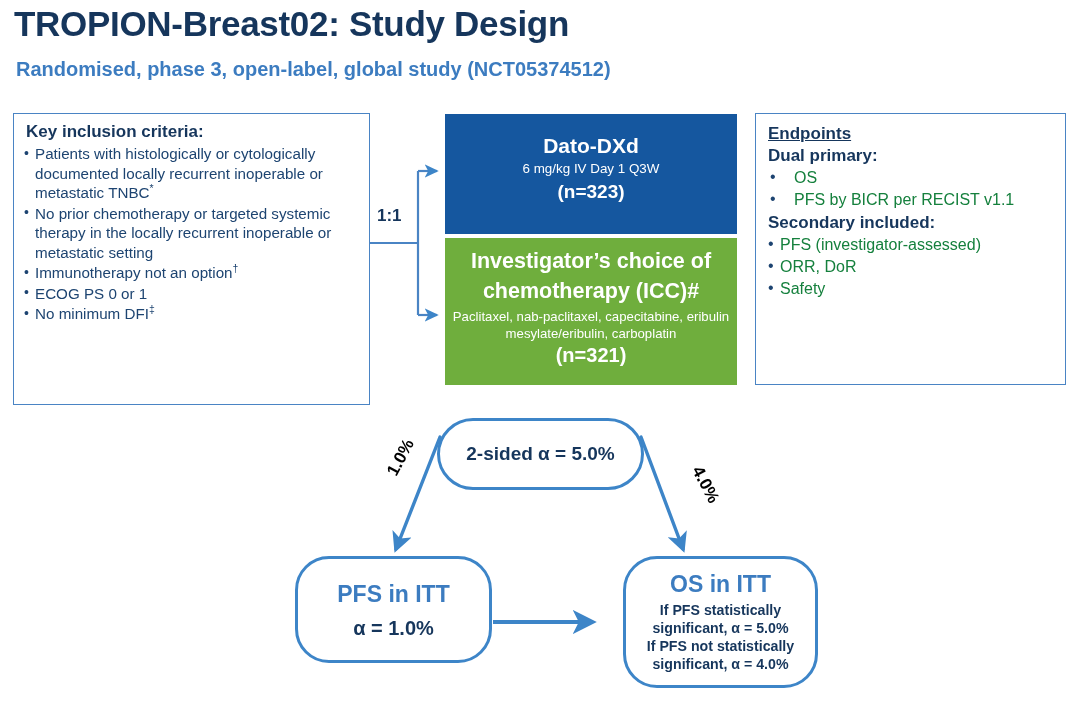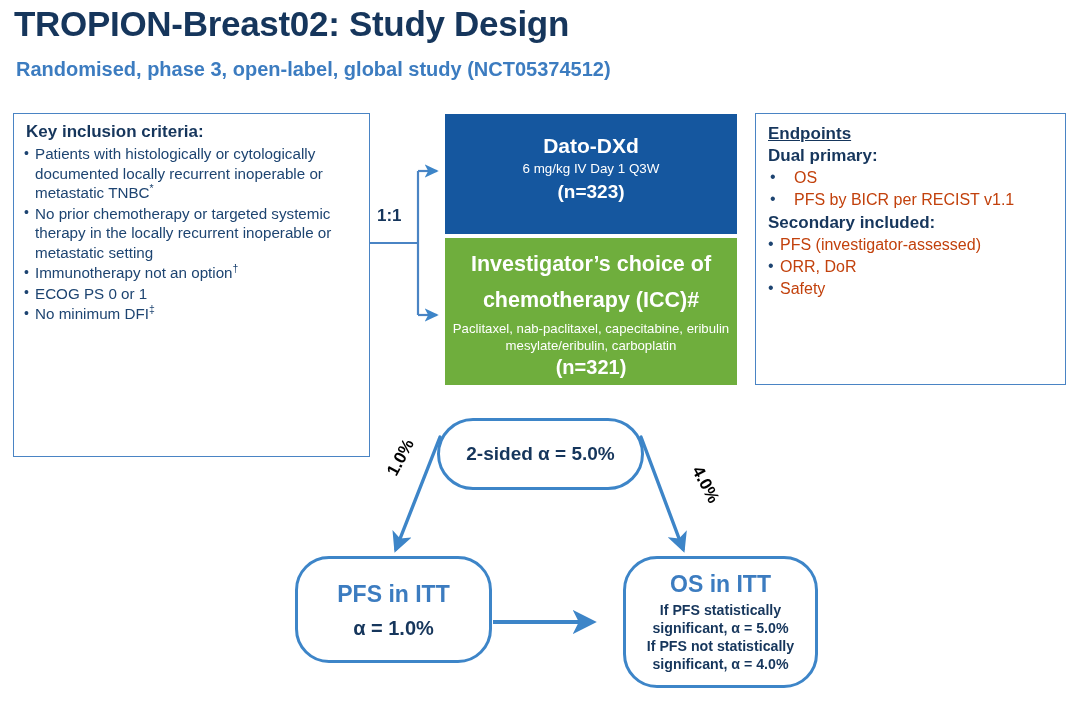--- a/index.html
+++ b/index.html
@@ -28,21 +28,21 @@
 
   
   .panel{
     position:absolute;
     background:#ffffff;
     border:1.5px solid #4a84c4;
     box-sizing:border-box;
   }
 
   
-  #criteria{left:13px;top:113px;width:357px;height:344px;padding:8px 10px 0 10px;}
+  #criteria{left:13px;top:113px;width:357px;height:292px;padding:8px 10px 0 10px;}
   #criteria .hd{font-size:17px;font-weight:bold;color:#16365c;margin:0 0 2px 2px;}
   .blist{list-style:none;margin:0;padding:0;}
   .blist li{
     position:relative;
     font-size:15.2px;line-height:19.5px;
     color:#1d4471;
     padding-left:11px;margin-bottom:1px;
   }
   .blist li:before{
     content:"\2022";position:absolute;left:0;top:-0.5px;font-size:14px;color:#1d4471;
@@ -59,34 +59,34 @@
     left:445px;top:114px;width:292px;height:120px;
     background:#15579f;padding-top:19px;
   }
   #arm-icc{
     left:445px;top:238px;width:292px;height:147px;
     background:#6fae3d;padding-top:8px;
   }
   .arm .name{font-size:21px;font-weight:bold;line-height:25px;}
   .arm .dose{font-size:13.4px;line-height:17px;margin-top:2px;}
   .arm .n{font-size:19px;font-weight:bold;margin-top:4px;}
-  #arm-icc .name{font-size:21.5px;line-height:36px;}
+  #arm-icc .name{font-size:21.5px;line-height:30px;}
   #arm-icc .dose{font-size:13.2px;line-height:16.5px;margin-top:3px;}
   #arm-icc .n{font-size:20px;margin-top:2px;}
 
   
   #endpoints{left:755px;top:113px;width:311px;height:272px;padding:10px 12px 0 12px;}
   #endpoints .hd{
     font-size:17px;font-weight:bold;color:#16365c;
     text-decoration:underline;margin-bottom:2px;
   }
   #endpoints .sub{font-size:17px;font-weight:bold;color:#16365c;margin:2px 0 1px 0;}
   .elist{list-style:none;margin:0;padding:0;}
   .elist li{
-    position:relative;font-size:16px;line-height:22px;color:#c2410c;
+    position:relative;font-size:16px;line-height:22px;color:#15803d;
     padding-left:12px;
   }
   .elist li:before{content:"\2022";position:absolute;left:0;top:-1px;color:#1d4471;}
   .elist.indent li{padding-left:26px;}
   .elist.indent li:before{left:2px;}
 
   
   .stadium{
     position:absolute;box-sizing:border-box;
     background:#ffffff;border:3px solid #3d85c8;

